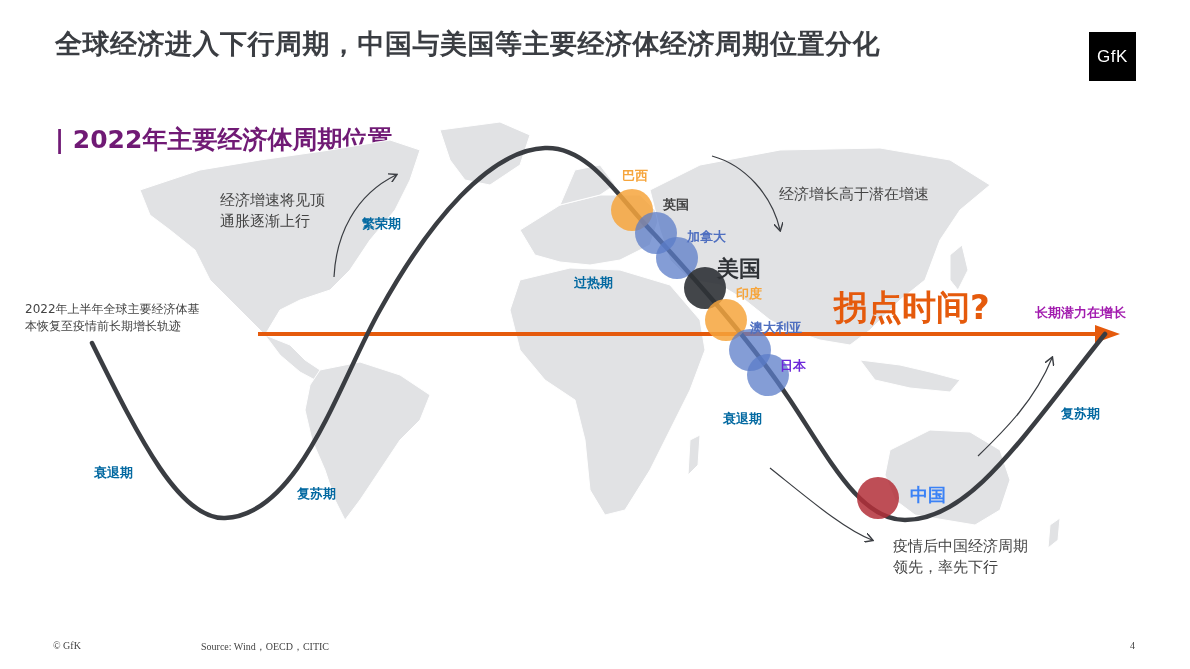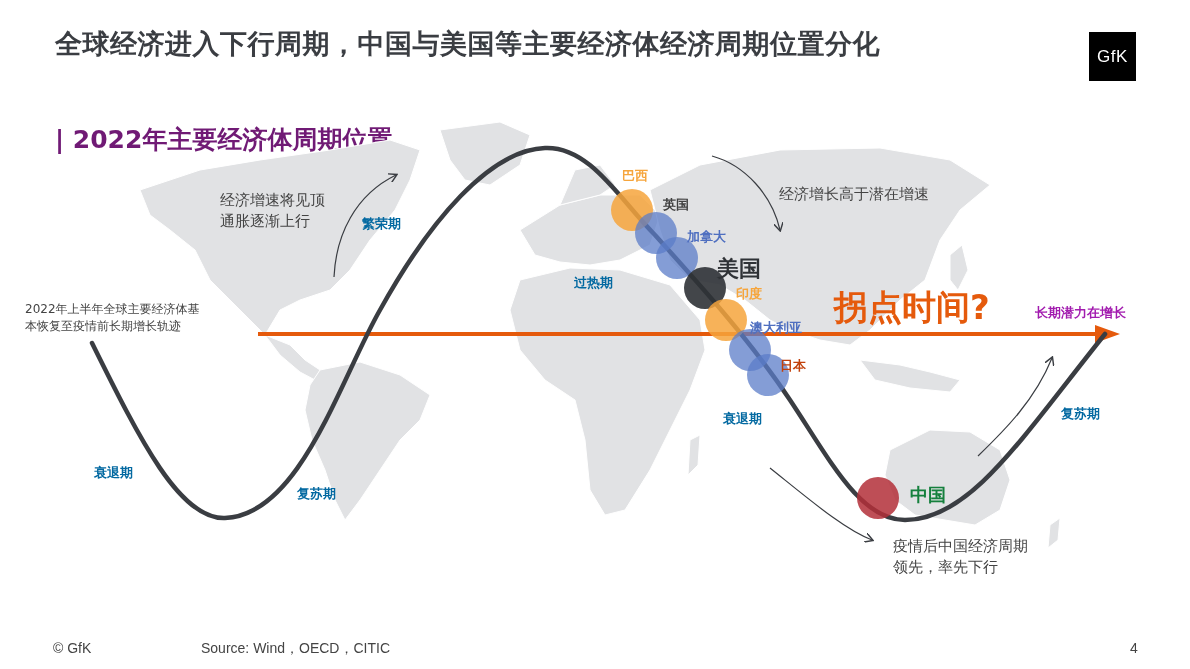--- a/index.html
+++ b/index.html
@@ -24,21 +24,21 @@
     .map { left: 0; top: 0; }
     .note { font-size: 15px; color: #444; line-height: 21px; white-space: nowrap; }
     .phase { font-size: 13px; font-weight: bold; color: #0369a1; white-space: nowrap; }
     .country { font-size: 13px; font-weight: bold; white-space: nowrap; }
     .big-q {
       left: 834px; top: 285px; font-size: 34px; font-weight: bold; color: #e55a0c; white-space: nowrap;
     }
     .long-term {
       left: 1035px; top: 304px; font-size: 13px; font-weight: bold; color: #a21caf; white-space: nowrap;
     }
-    .footer { font-size: 14px; color: #444; font-family: Liberation Sans, sans-serif; white-space: nowrap; }
+    .footer { font-size: 10px; color: #444; font-family: Liberation Serif, serif; white-space: nowrap; }
   </style>
 </head>
 <body>
 
 <div class="abs title">全球经济进入下行周期，中国与美国等主要经济体经济周期位置分化</div>
 <div class="abs logo">
     <span>GfK</span>
   </div>
 <div class="abs subtitle">| 2022年主要经济体周期位置</div>
 
@@ -121,18 +121,18 @@
 <div class="abs phase" style="left:1061px; top:405px;">复苏期</div>
 <div class="abs phase" style="left:94px; top:464px;">衰退期</div>
 <div class="abs phase" style="left:297px; top:485px;">复苏期</div>
 
 <div class="abs country" style="left:622px; top:167px; color:#f6a53c;">巴西</div>
 <div class="abs country" style="left:663px; top:196px; color:#404040;">英国</div>
 <div class="abs country" style="left:687px; top:228px; color:#4f6fc0;">加拿大</div>
 <div class="abs country" style="left:717px; top:254px; color:#2f3236; font-size:22px;">美国</div>
 <div class="abs country" style="left:729px; top:285px; color:#f6a53c;padding-left:7px;">印度</div>
 <div class="abs country" style="left:750px; top:319px; color:#4f6fc0;">澳大利亚</div>
-<div class="abs country" style="left:780px; top:357px; color:#c2410c;">日本</div>
-<div class="abs country" style="left:910px; top:483px; color:#15803d; font-size:18px;font-family:Liberation Serif, serif;">中国</div>
+<div class="abs country" style="left:780px; top:357px; color:#6d28d9;">日本</div>
+<div class="abs country" style="left:910px; top:483px; color:#3b82f6; font-size:18px;font-family:Liberation Serif, serif;">中国</div>
 
 <div class="abs footer" style="left:53px; top:640px;">© GfK</div>
 <div class="abs footer" style="left:201px; top:640px;">Source: Wind，OECD，CITIC</div>
 <div class="abs footer" style="left:1130px; top:640px;">4</div>
 
 </body></html>

